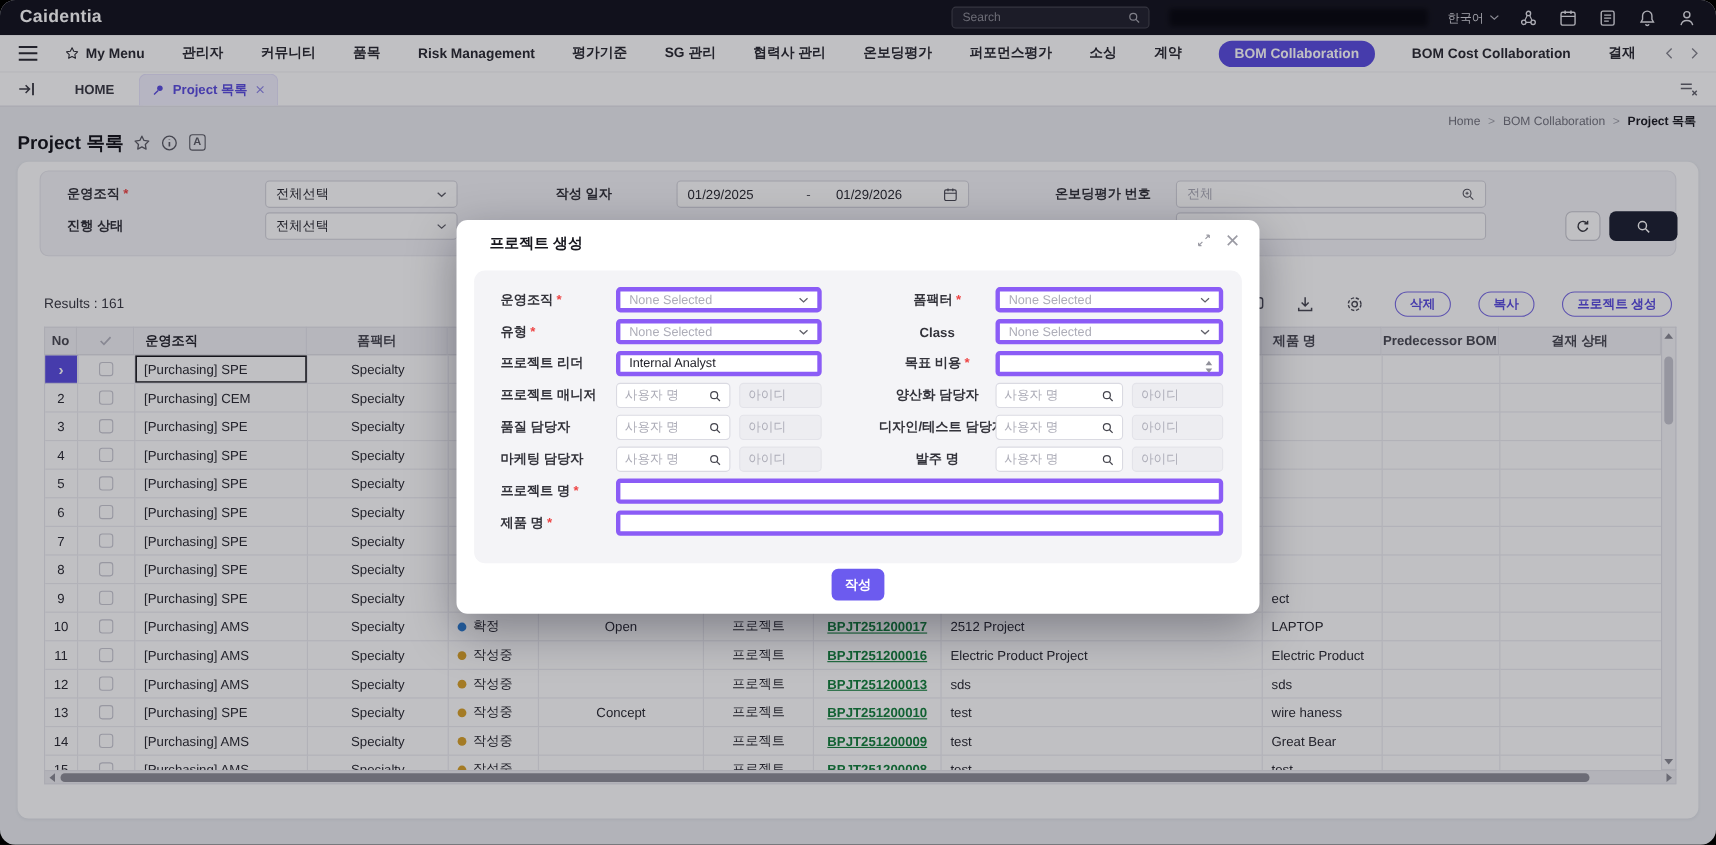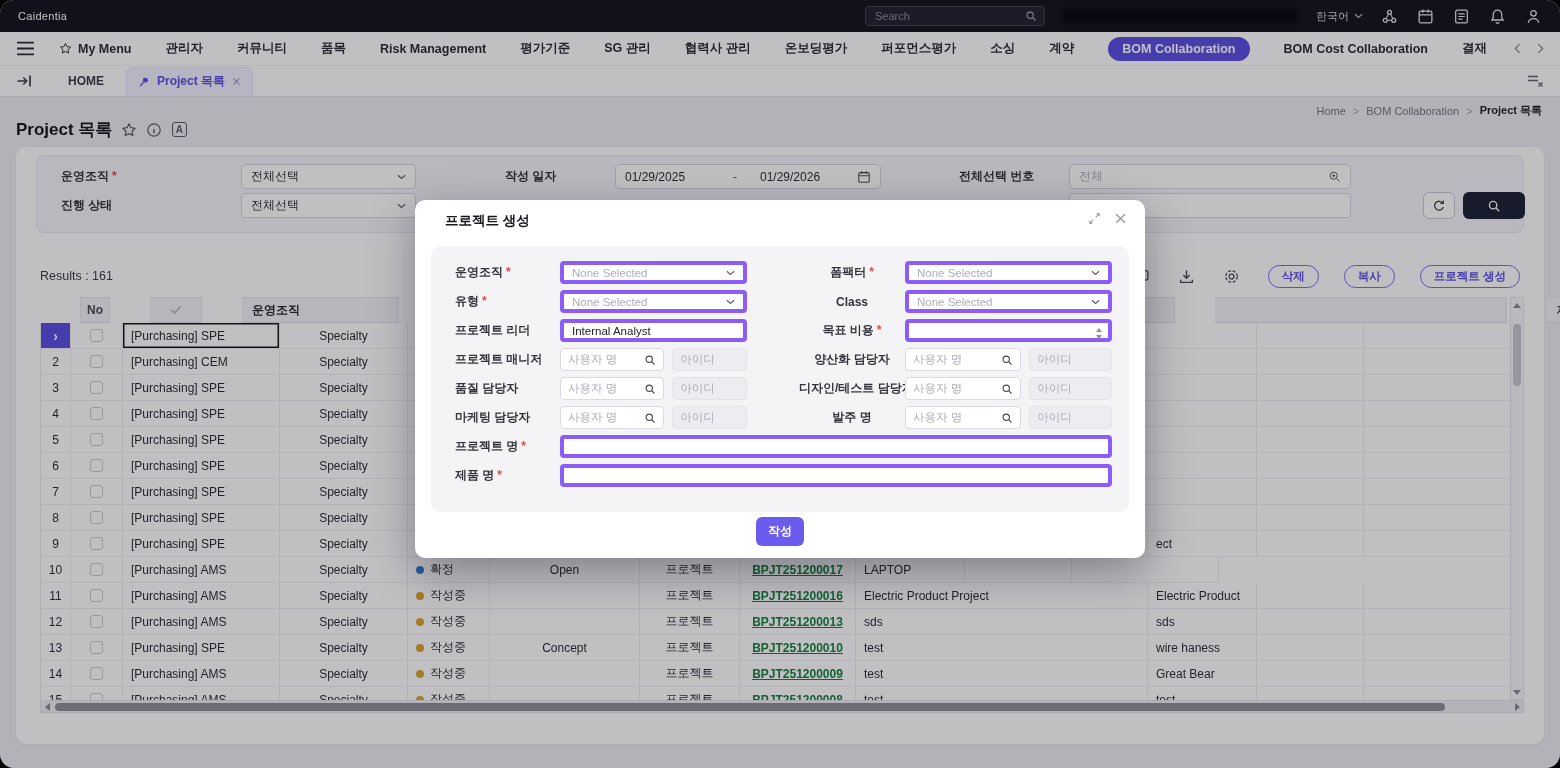--- a/index.html
+++ b/index.html
@@ -1,21 +1,21 @@
 <!DOCTYPE html>
 <html><head>
 <meta charset="utf-8">
 <style>
   html,body{margin:0;padding:0;background:#000;}
   *{box-sizing:border-box;font-family:"Liberation Sans","DejaVu Sans",sans-serif;}
   .window{position:relative;width:1560px;height:768px;border-radius:14px;overflow:hidden;background:#eceef2;}
 
   
   .topbar{height:32px;background:#14141e;display:flex;align-items:center;padding:0 18px;gap:18px;}
-  .brand{color:#fff;font-size:11px;font-weight:400;letter-spacing:.3px;margin-right:auto;text-align:right;}
+  .brand{color:#fff;font-size:16px;font-weight:700;letter-spacing:.3px;margin-right:auto;text-align:right;}
   .tb-search{width:180px;height:20px;background:#23232e;border:1px solid #44444f;border-radius:4px;display:flex;align-items:center;padding:0 7px;gap:6px;}
   .tb-search input{flex:1;background:transparent;border:none;outline:none;color:#cfcfd6;font-size:11px;min-width:0;}
   .tb-search input::placeholder{color:#8e8e98;}
   .tb-search .ic{width:12px;height:12px;color:#a9a9b2;}
   .redacted{width:235px;height:16px;background:#06060c;border-radius:3px;filter:blur(2.5px);opacity:.85;}
   .lang{display:flex;align-items:center;gap:5px;color:#d8d8df;font-size:11px;}
   .lang .ic{width:9px;height:6px;color:#b9b9c2;}
   .top-icons{display:flex;gap:19px;align-items:center;}
   .top-icons .ic{width:17px;height:17px;color:#e6e6ec;}
 
@@ -73,21 +73,21 @@
   
   .toolbar{position:absolute;top:116px;left:24px;right:24px;height:26px;display:flex;align-items:center;}
   .results{font-size:12.5px;color:#3b3b44;}
   .tb-right{margin-left:auto;display:flex;align-items:center;gap:25px;}
   .tb-right .ic{width:17px;height:17px;color:#4a4a54;margin-right:3px;}
   .obtn{height:23px;border:1px solid #7a6ce6;border-radius:12px;background:#fff;color:#5b4de0;font-size:11.5px;font-weight:700;padding:0 13px;display:flex;align-items:center;}
 
   
   .twrap{position:absolute;top:150px;left:24px;width:1484px;}
   .t-head{display:flex;width:1470px;}
-  .th{height:26px;background:#f2f2f6;border-right:1px solid #e4e4ea;border-bottom:1px solid #dcdce2;border-top:1px solid #e4e4ea;font-size:12px;font-weight:600;color:#4a4a53;display:flex;align-items:center;flex:0 0 auto;margin-left:40px;}
+  .th{height:26px;background:#f2f2f6;border-right:1px solid #e4e4ea;border-bottom:1px solid #dcdce2;border-top:1px solid #e4e4ea;font-size:12px;font-weight:600;color:#4a4a53;display:flex;align-items:center;flex:0 0 auto;}
   .th:first-child{border-left:1px solid #e4e4ea;}
   .th-strong{font-weight:700;color:#26262e;}
   .th-check{width:12px;height:10px;color:#b4b4bf;}
   .t-body{width:1470px;height:377px;overflow:hidden;border-left:1px solid #e9e9ee;}
   .tr{display:flex;height:26px;}
   .td{height:26px;border-right:1px solid #ececf1;border-bottom:1px solid #ececf1;font-size:12px;color:#2b2b33;display:flex;align-items:center;flex:0 0 auto;overflow:hidden;white-space:nowrap;}
   .ac{justify-content:center;}
   .al{justify-content:flex-start;padding:0 8px;}
   .th.al{padding:0 10px;}
   .td.focused{box-shadow:inset 0 0 0 1.5px #17171d;}
@@ -348,21 +348,21 @@
           <span class="dv">01/29/2025</span>
           <span class="dash">-</span>
           <span class="dv">01/29/2026</span>
           <span class="ic">
               <svg viewBox="0 0 16 16">
                 <rect x="2" y="3" width="12" height="11" rx="1.5" fill="none" stroke="currentColor" stroke-width="1.2"></rect>
                 <path d="M2 6.5h12M5.5 1.5v3M10.5 1.5v3" stroke="currentColor" stroke-width="1.2"></path>
               </svg>
             </span>
         </div>
-        <div class="f-abs f-label" style="left:922px;top:8px;">전체선택 번호</div>
+        <div class="f-abs f-label" style="left:922px;top:8px;">온보딩평가 번호</div>
         <div class="f-abs f-input" style="left:1032px;top:8px;width:282px;">
           <span class="ph">전체</span>
           <span class="ic">
               <svg viewBox="0 0 16 16">
                 <circle cx="7" cy="7" r="4.4" fill="none" stroke="currentColor" stroke-width="1.2"></circle>
                 <path d="M10.4 10.4L14 14M5.2 7h3.6M7 5.2v3.6" stroke="currentColor" stroke-width="1.2" fill="none"></path>
               </svg>
             </span>
         </div>
         <div class="f-abs f-label" style="left:24px;top:37px;">진행 상태</div>
@@ -596,20 +596,21 @@
               <div class="td ac" style="width: 128px;">Specialty</div>
               <div class="td al" style="width: 82px;">
                 <span class="dot blue"></span>
                 <span>확정</span>
               </div>
               <div class="td ac" style="width: 150px;">Open</div>
               <div class="td ac" style="width: 100px;">프로젝트</div>
               <div class="td ac" style="width: 116px;">
                 <a class="link">BPJT251200017</a>
               </div>
+              <div class="td al" style="width: 292px;">2512 Project</div>
               <div class="td al" style="width: 109px;">LAPTOP</div>
               <div class="td ac" style="width: 107px;"></div>
               <div class="td ac" style="width: 147px;"></div>
             </div>
             <div class="tr">
               <div class="td ac" style="width: 30px;">11</div>
               <div class="td ac" style="width: 52px;">
                 <span class="checkbox"></span>
               </div>
               <div class="td al" style="width: 157px;">[Purchasing] AMS</div>

